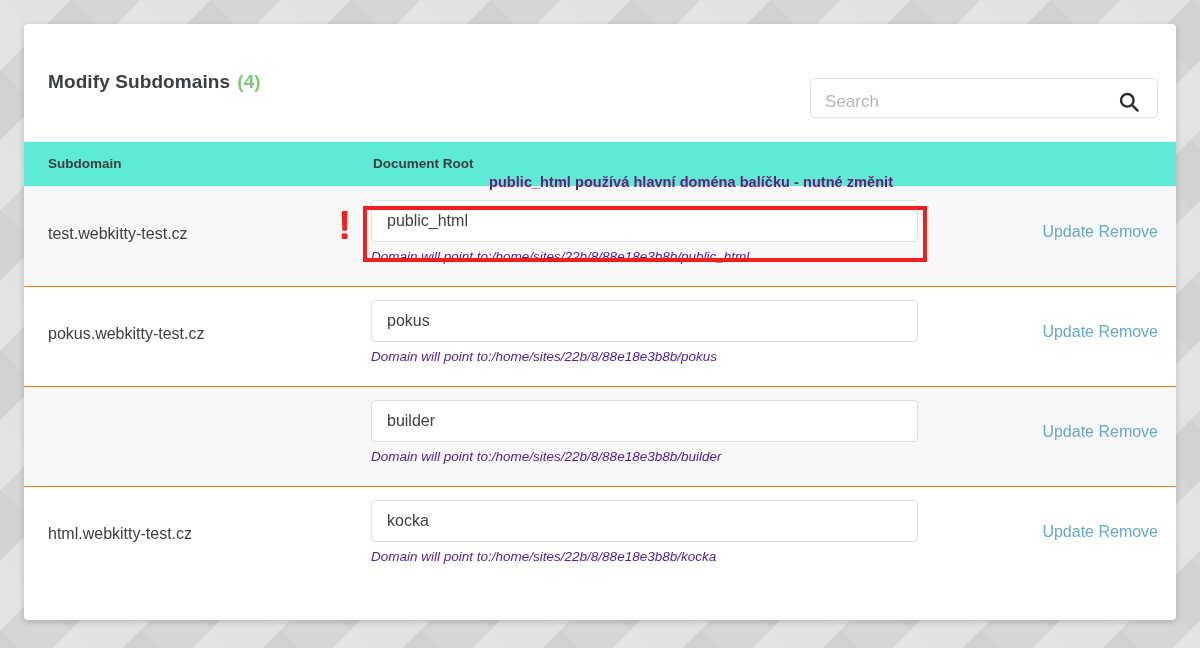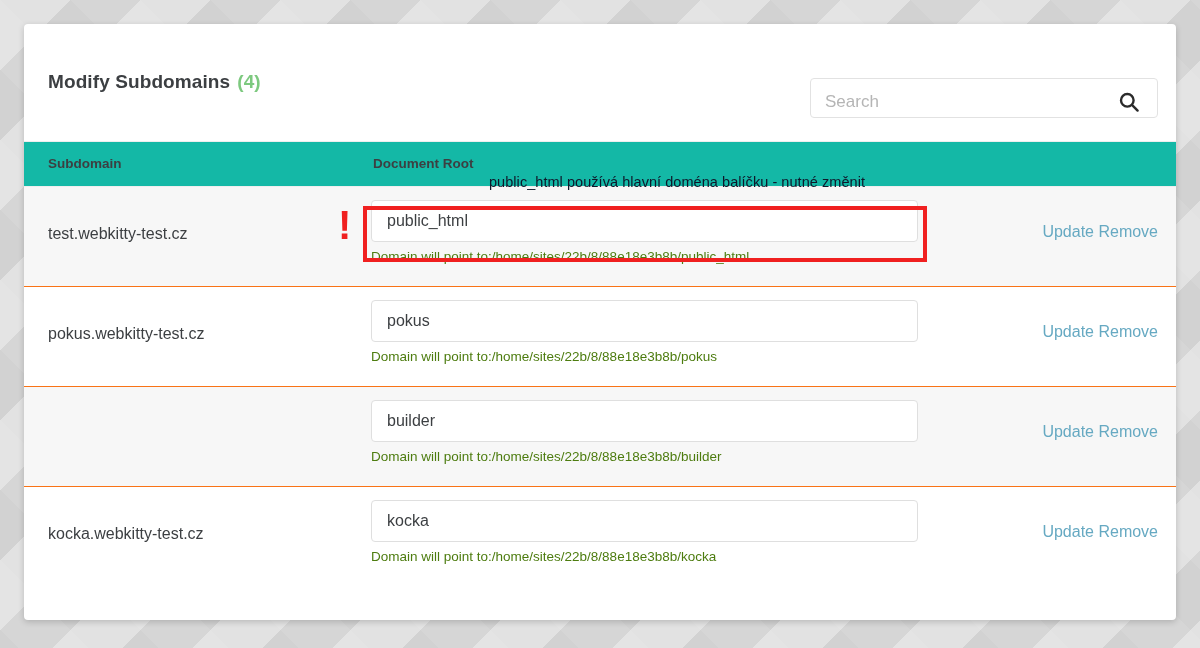--- a/index.html
+++ b/index.html
@@ -96,21 +96,21 @@
 
   
   .table {
     position: relative;
     border-top: 1px solid #eeeeee;
   }
   .thead {
     position: relative;
     height: 44px;
     border-bottom: 1px solid #eeeeee;
-    background: #14b8a6;
+    background: #5eead4;
   }
   .th {
     position: absolute;
     top: 14px;
     font-size: 13.5px;
     font-weight: bold;
     color: #3c3f42;
   }
   .th-subdomain { left: 24px; }
   .th-docroot { left: 349px; }
@@ -149,22 +149,23 @@
     padding: 12px 15px;
     font-family: "Liberation Sans", sans-serif;
     font-size: 16px;
     color: #3c3f42;
     outline: none;
   }
   .docroot-hint {
     display: block;
     margin-top: 7px;
     font-size: 13.5px;
-    color: #4d7c0f;
+    color: #4c1d95;
     white-space: nowrap;
+    font-style: italic;
   }
 
   .actions {
     position: absolute;
     right: 18px;
     top: 36px;
     white-space: nowrap;
   }
   .action-link {
     font-size: 16px;
@@ -173,22 +174,22 @@
     cursor: pointer;
   }
   .action-link + .action-link { }
 
   
   .annot-note {
     position: absolute;
     left: 489px;
     top: 174px;
     font-size: 14.5px;
-    font-weight: normal;
-    color: #0f172a;
+    font-weight: bold;
+    color: #701a75;
     white-space: nowrap;
     letter-spacing: 0.05px;
   }
   .annot-bang {
     position: absolute;
     left: 338px;
     top: 205px;
     font-size: 40px;
     line-height: 40px;
     font-weight: bold;
@@ -265,21 +266,21 @@
           <input class="docroot-input" type="text" value="builder" style="">
           <span class="docroot-hint">Domain will point to:/home/sites/22b/8/88e18e3b8b/builder</span>
         </div>
         <div class="actions">
           <a class="action-link">Update</a>
           <a class="action-link">Remove</a>
         </div>
       </div>
 
       <div class="row">
-        <div class="cell-subdomain">kocka.webkitty-test.cz</div>
+        <div class="cell-subdomain">html.webkitty-test.cz</div>
         <div class="docroot-cell">
           <input class="docroot-input" type="text" value="kocka" style="">
           <span class="docroot-hint">Domain will point to:/home/sites/22b/8/88e18e3b8b/kocka</span>
         </div>
         <div class="actions">
           <a class="action-link">Update</a>
           <a class="action-link">Remove</a>
         </div>
       </div>
 

